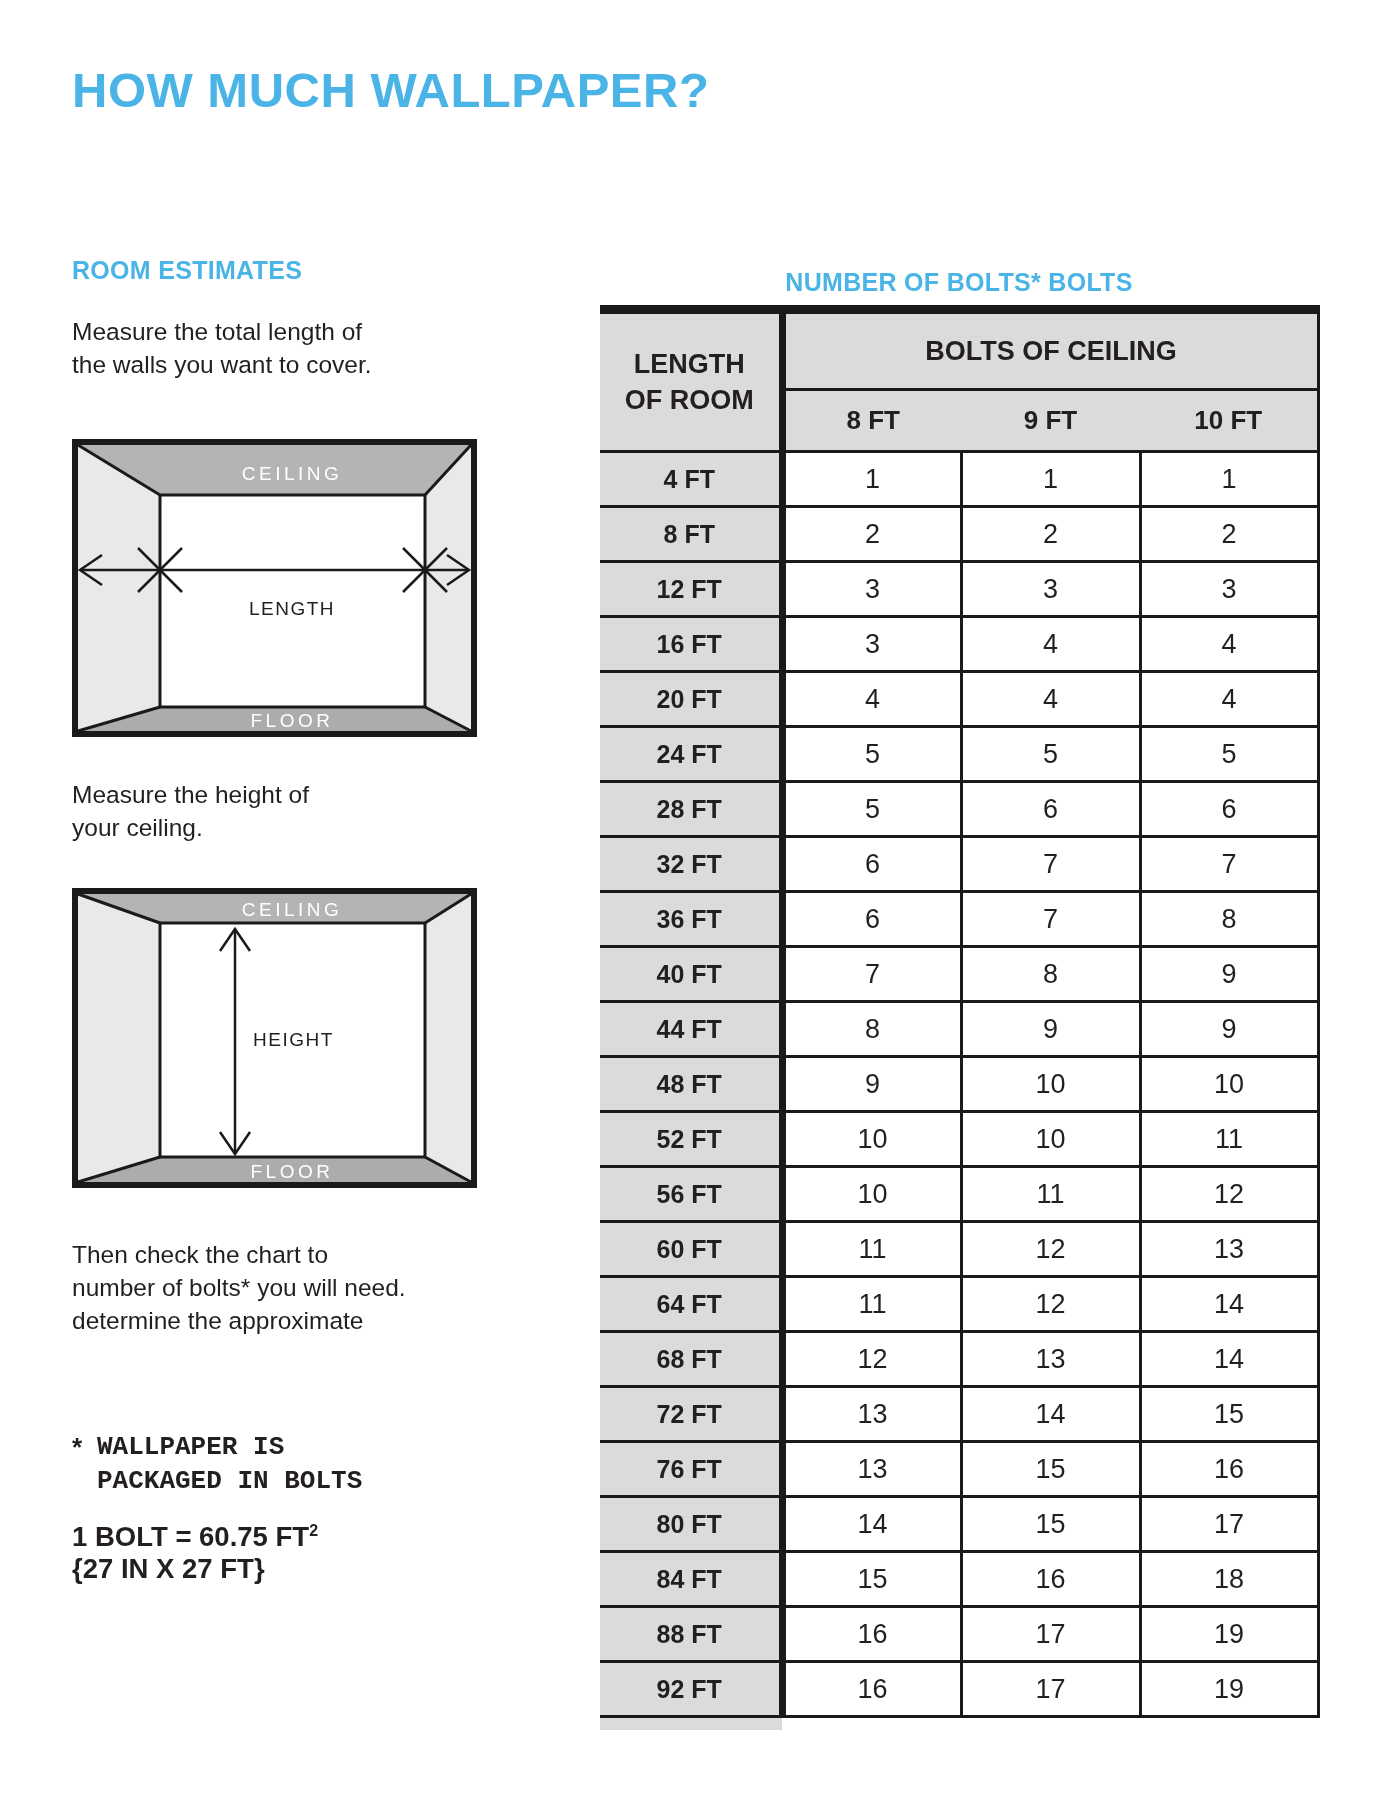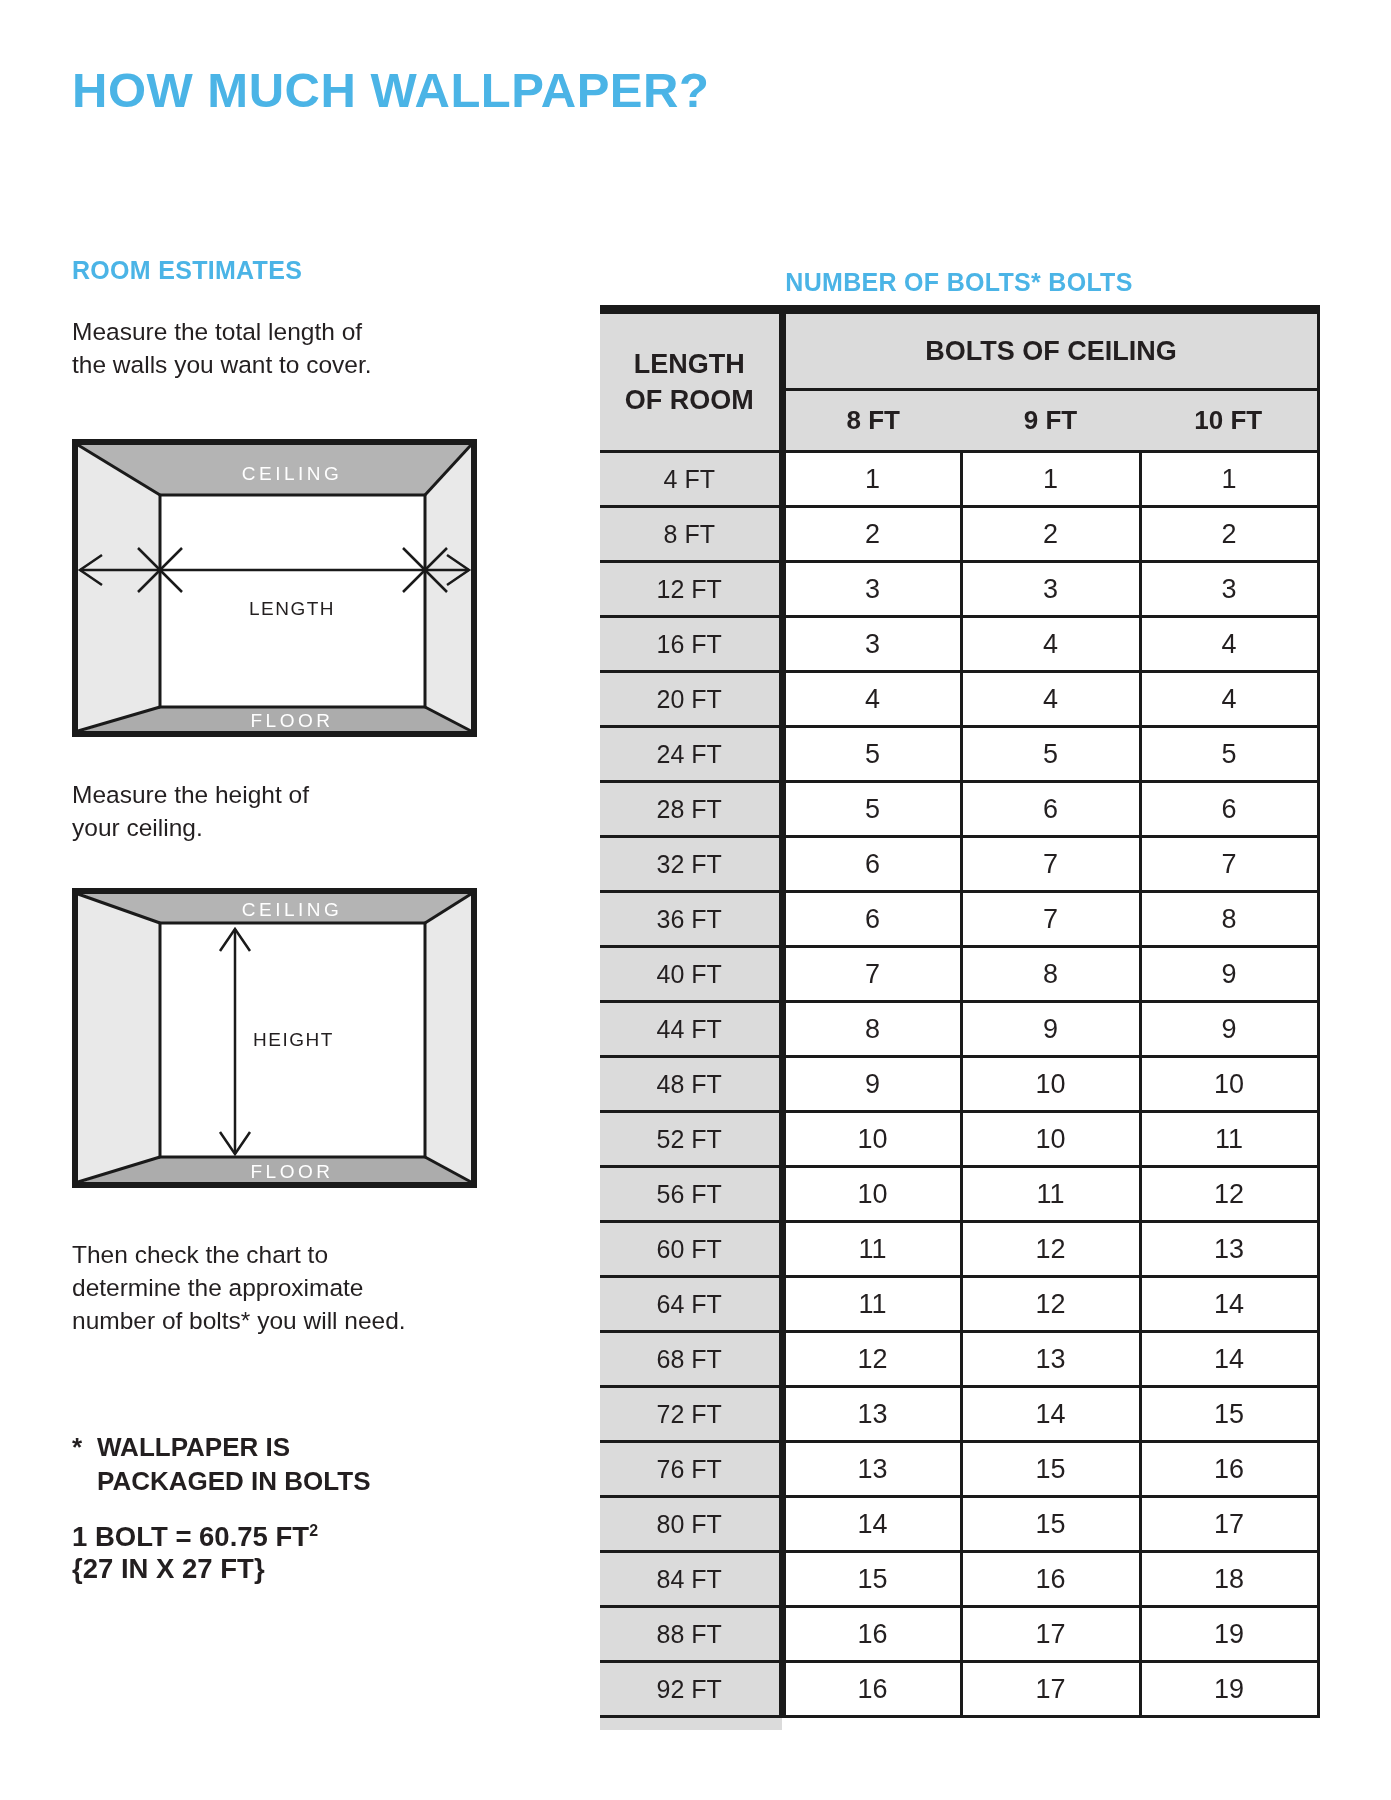--- a/index.html
+++ b/index.html
@@ -26,21 +26,21 @@
     color: var(--accent); white-space: nowrap;
   }
   .para { font-size: 24.5px; line-height: 33px; }
   .para div { white-space: nowrap; }
   .para-1 { left: 72px; top: 295px; margin-top: 20px; }
   .para-2 { left: 72px; top: 778px; }
   .para-3 { left: 72px; top: 1238px; }
 
   .footnote { left: 72px; top: 1430px; font-size: 26px; font-weight: bold; line-height: 34px; }
   .footnote .fn-star { position: absolute; left: 0; top: 0; }
-  .footnote .fn-lines { margin-left: 25px; }
+  .footnote .fn-lines { margin-left: 25px; font-family: Liberation Mono, monospace; }
   .footnote .fn-lines div { white-space: nowrap; }
 
   .bolt-spec { left: 72px; top: 1521px; font-size: 27.5px; font-weight: bold; line-height: 32px; }
   .bolt-spec div { white-space: nowrap; }
   .bolt-spec sup { font-size: 0.58em; vertical-align: super; line-height: 0; }
 
   
   .diagram-1 { left: 72px; top: 439px; }
   .diagram-2 { left: 72px; top: 888px; }
   svg text { font-family: "Liberation Sans", sans-serif; }
@@ -79,21 +79,21 @@
     border-bottom: 3px solid var(--line);
     font-size: 26px; font-weight: bold;
     height: 62px;
   }
   .bolt-table .sub-head:last-child { border-right: 3px solid var(--line); }
   .bolt-table tbody td { height: 55px; border: 3px solid var(--line); }
   .bolt-table tbody td.row-label {
     background: var(--cellgray);
     border-left: 0;
     border-right: 7px solid var(--line);
-    font-size: 25px; font-weight: normal;
+    font-size: 25px; font-weight: bold;
   }
   .bolt-table tbody td.val { background: #fff; font-size: 27px; font-weight: normal; }
   .table-stub { width: 182px; height: 12px; background: var(--cellgray); }
 </style>
 </head>
 <body>
 
 <div class="abs page-title">HOW MUCH WALLPAPER?</div>
 
 <div class="abs section-heading">ROOM ESTIMATES</div>
@@ -153,22 +153,22 @@
     <polyline points="148,63 163,41 178,63"></polyline>
     <polyline points="148,244 163,266 178,244"></polyline>
   </g>
   <text class="svg-wall-label" x="220" y="28" text-anchor="middle">CEILING</text>
   <text class="svg-wall-label" x="220" y="290" text-anchor="middle">FLOOR</text>
   <text class="svg-measure-label" x="181" y="158" text-anchor="start">HEIGHT</text>
 </svg>
 
 <div class="abs para para-3">
   <div>Then check the chart to</div>
+  <div>number of bolts* you will need.</div>
   <div>determine the approximate</div>
-  <div>number of bolts* you will need.</div>
 </div>
 
 <div class="abs footnote">
   <span class="fn-star">*</span>
   <div class="fn-lines">
     <div>WALLPAPER IS</div>
     <div>PACKAGED IN BOLTS</div>
   </div>
 </div>
 

